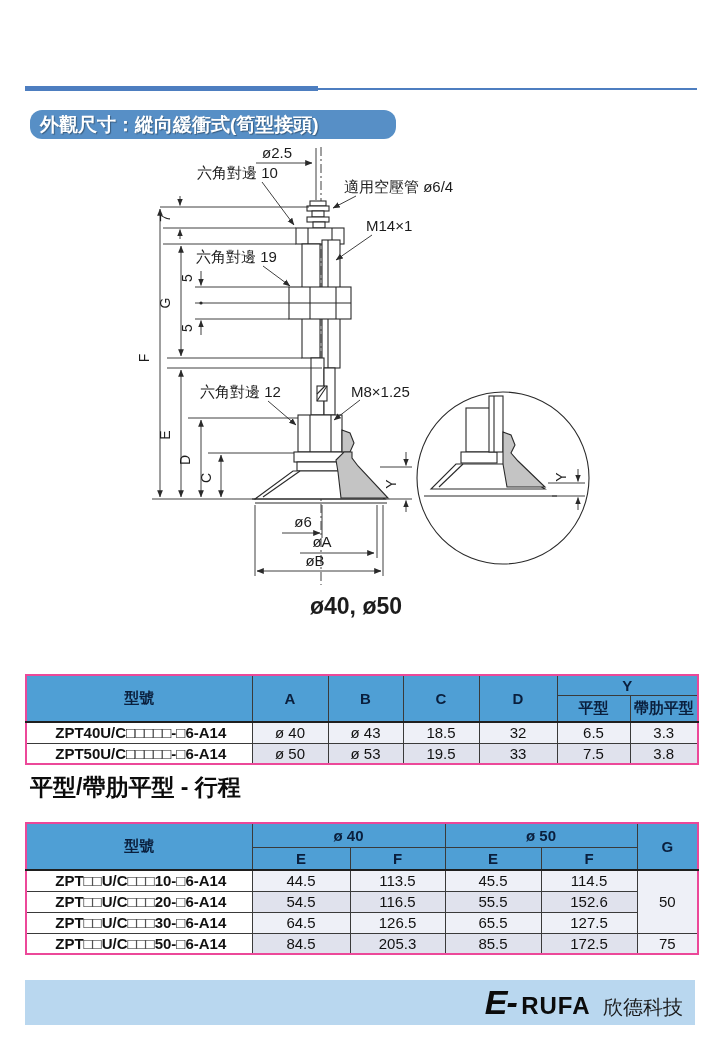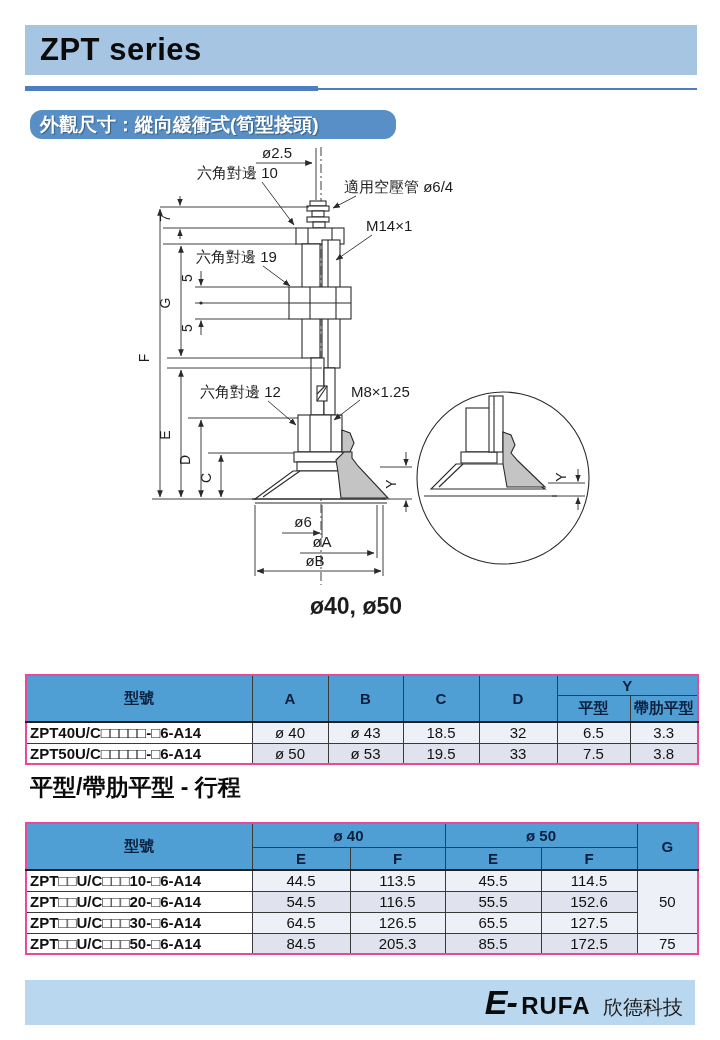--- a/index.html
+++ b/index.html
@@ -36,21 +36,21 @@
   
   table{position:absolute;left:25px;border-collapse:collapse;table-layout:fixed;width:672px;
         font-size:15px;color:#111;}
   .t1{top:674px;}
   .t2{top:822px;}
   th,td{border:1px solid #3a3a3a;text-align:center;padding:0;overflow:hidden;white-space:nowrap;}
   table{border:2px solid #ec4899;}
   thead th{background:#4f9fd5;color:#0a1f3d;font-weight:700;}
   tbody tr td{border-top-width:1px;}
   tbody tr:first-child td{border-top:2px solid #1f1f1f;}
-  td.model{font-weight:700;text-align:left;padding-left:3px;background:#fff;font-size:15px;}
+  td.model{font-weight:700;text-align:center;padding-left:3px;background:#fff;font-size:15px;}
   tr.rlight td:not(.model){background:#eef0f7;}
   tr.rdark td:not(.model){background:#e0e2ed;}
   td.gcell{background:#eef0f7 !important;text-align:center;}
   .t1 thead tr:first-child th{height:19px;}
   .t1 thead tr:last-child th{height:25px;}
   .t1 tbody tr{height:21px;}
   .t2 thead tr:first-child th{height:23px;}
   .t2 thead tr:last-child th{height:21px;}
   .t2 tbody tr{height:21px;}
 
@@ -59,23 +59,20 @@
   .logo{position:absolute;right:12px;top:0;height:49px;line-height:45px;white-space:nowrap;}
   .logo .e{font-size:34px;font-weight:700;font-style:italic;color:#0b0b0b;letter-spacing:-1px;}
   .logo .rufa{font-size:24px;font-weight:700;color:#0b0b0b;letter-spacing:1px;}
   .logo .cn{font-size:20px;color:#1a1a1a;margin-left:8px;}
 </style>
 </head>
 <body>
 
 <div class="page">
 
-  <div class="banner">
-    <h1>ZPT series</h1>
-  </div>
   <div class="rule-thin"></div>
   <div class="rule-thick"></div>
 
   <div class="section-bar">
     <span>外觀尺寸：縱向緩衝式(筍型接頭)</span>
   </div>
 
   <svg class="diagram" viewBox="0 143 720 482">
     <defs>
       <marker id="arw" viewBox="0 0 10 10" refX="9.5" refY="5" markerWidth="8" markerHeight="8" orient="auto-start-reverse">

